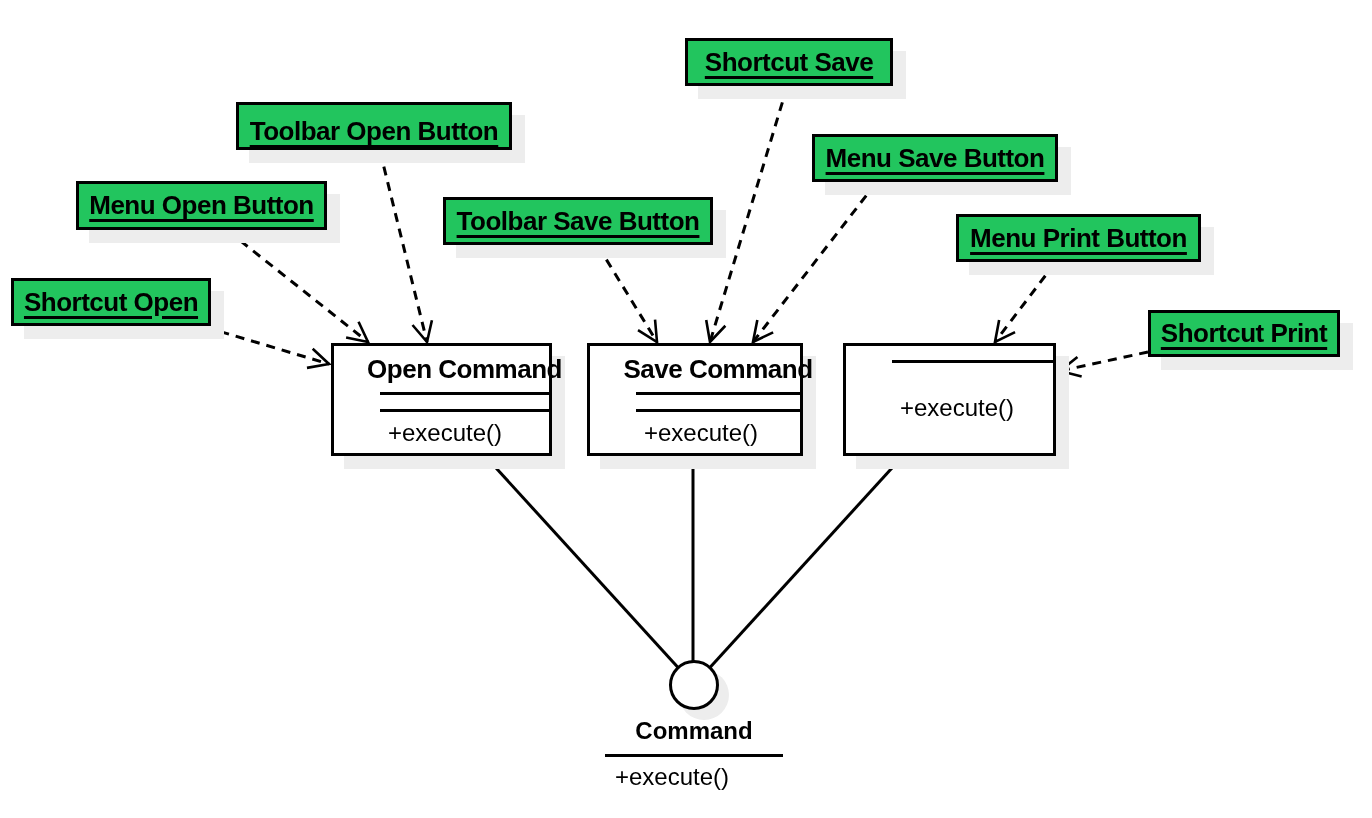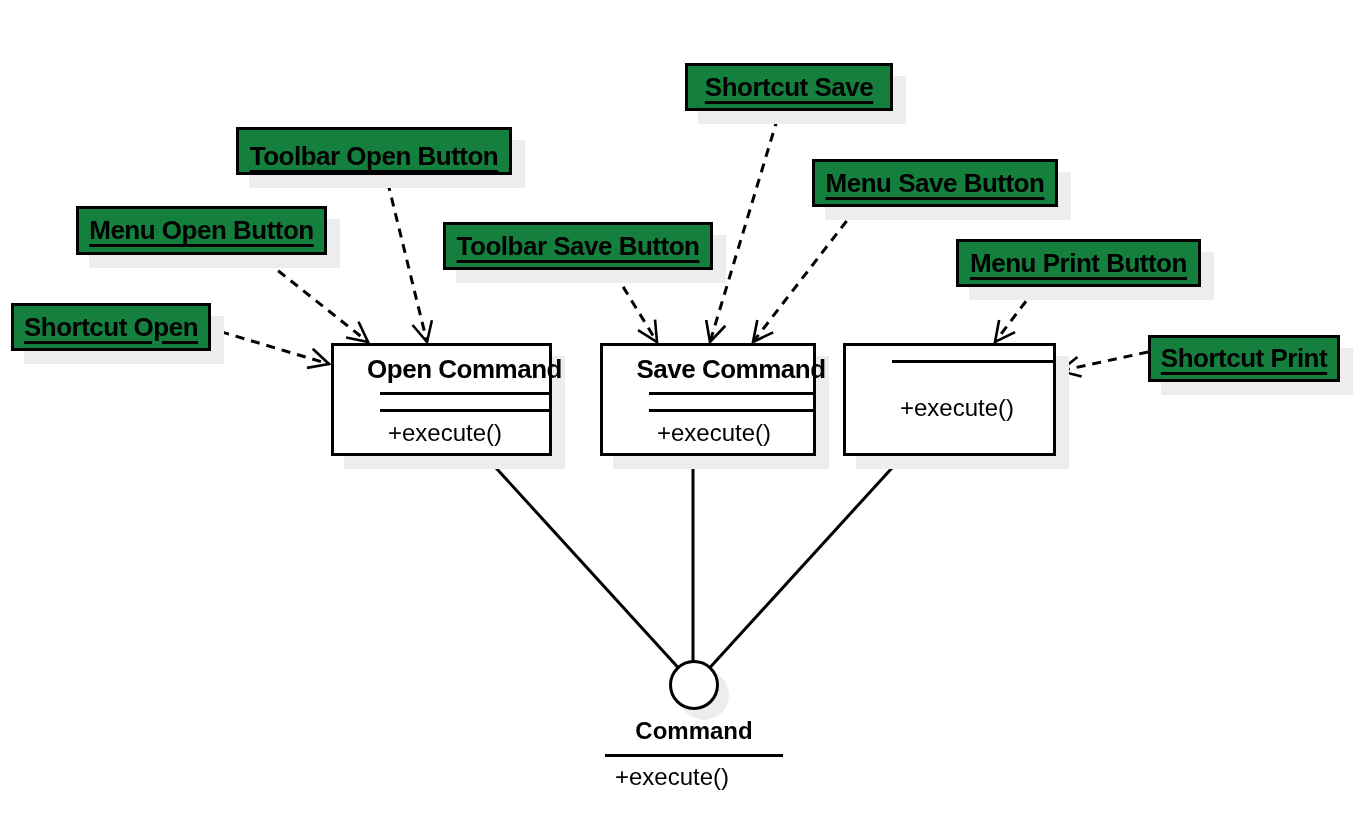--- a/index.html
+++ b/index.html
@@ -15,31 +15,30 @@
   #connectors {
     position: absolute;
     left: 0; top: 0;
     width: 1372px; height: 818px;
     pointer-events: none;
   }
   
   .obj-box {
     position: absolute;
     box-sizing: border-box;
-    background: #15803d;
+    background: #22c55e;
     border: 3px solid #000000;
     box-shadow: 13px 13px 0 0 #ededed;
     display: flex;
     align-items: center;
     justify-content: center;
     font-size: 26px;
     font-weight: bold;
     letter-spacing: -0.5px;
     white-space: nowrap;
-    margin-top: 25px;
   }
   .obj-box .obj-label {
     text-decoration: underline;
     text-decoration-thickness: 3px;
     text-underline-offset: 5px;
   }
   
   .uml-class {
     position: absolute;
     box-sizing: border-box;
@@ -167,21 +166,21 @@
   </div>
   <div class="obj-box" style="left:1148px; top:310px; width:192px; height:47px;">
     <span class="obj-label">Shortcut Print</span>
   </div>
 
   <div class="uml-class" style="left:331px; top:343px; width:221px; height:113px;">
     <div class="uml-title">Open Command</div>
     <div class="uml-attrs"></div>
     <div class="uml-methods">+execute()</div>
   </div>
-  <div class="uml-class" style="left:600px; top:343px; width:216px; height:113px;">
+  <div class="uml-class" style="left:587px; top:343px; width:216px; height:113px;">
     <div class="uml-title">Save Command</div>
     <div class="uml-attrs"></div>
     <div class="uml-methods">+execute()</div>
   </div>
   <div class="uml-class" style="left:843px; top:343px; width:213px; height:113px;">
     <div class="uml-attrs"></div>
     <div class="uml-methods">+execute()</div>
   </div>
 
   <div class="iface-circle"></div>

